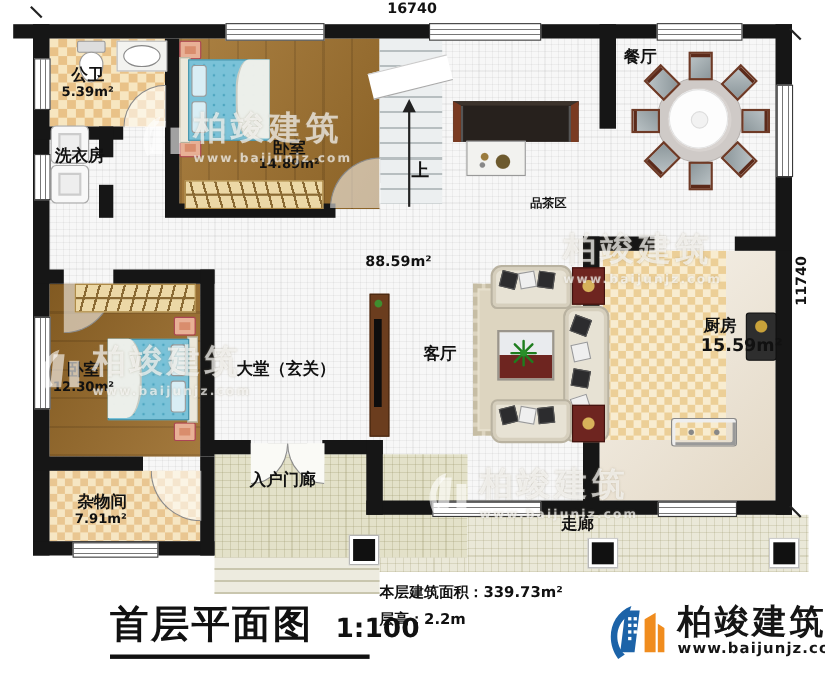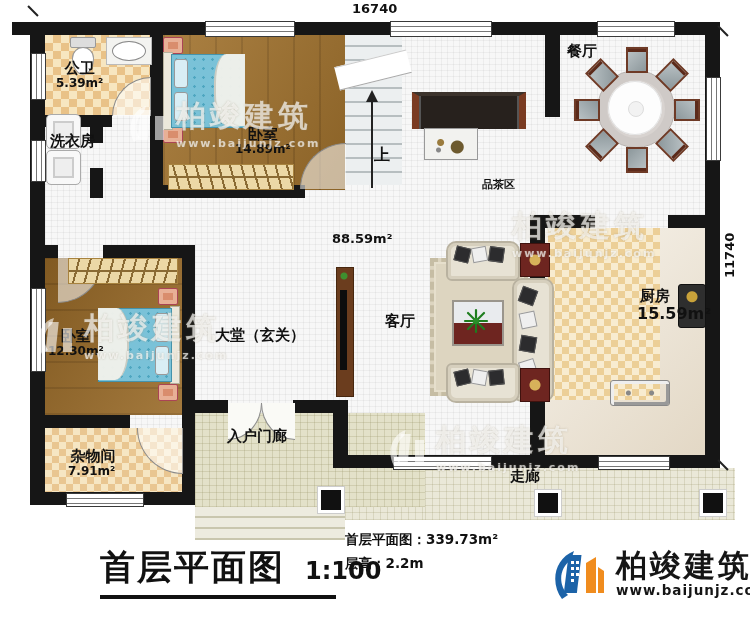--- a/index.html
+++ b/index.html
@@ -286,21 +286,21 @@
         <div class="t1">柏竣建筑</div>
         <div class="t2">www.baijunjz.com</div>
       </div>
   </div>
 
   <div id="footer-title">
     <span class="t">首层平面图</span><span class="s">1:100</span>
     <div class="rule" style="width:236px;"></div>
   </div>
   <div class="stats">
-    <div><span>首层平面图：</span><span>339.73m²</span></div>
+    <div><span>本层建筑面积：</span><span>339.73m²</span></div>
     <div><span>层高：</span><span>2.2m</span></div>
   </div>
   <div class="logo">
     <svg width="56" height="62" viewBox="0 0 56 62">
       <path d="M10 56 C-2 40 2 16 22 8 L19 17 C7 25 6 42 16 52 Z" fill="#1c63a8"></path>
       <rect x="18" y="12" width="13" height="38" transform="skewX(-7)" fill="#1c63a8"></rect>
       <g fill="#fff">
           <rect x="19" y="18" width="3" height="3"></rect>
           <rect x="24" y="18" width="3" height="3"></rect>
           <rect x="19" y="24" width="3" height="3"></rect>

